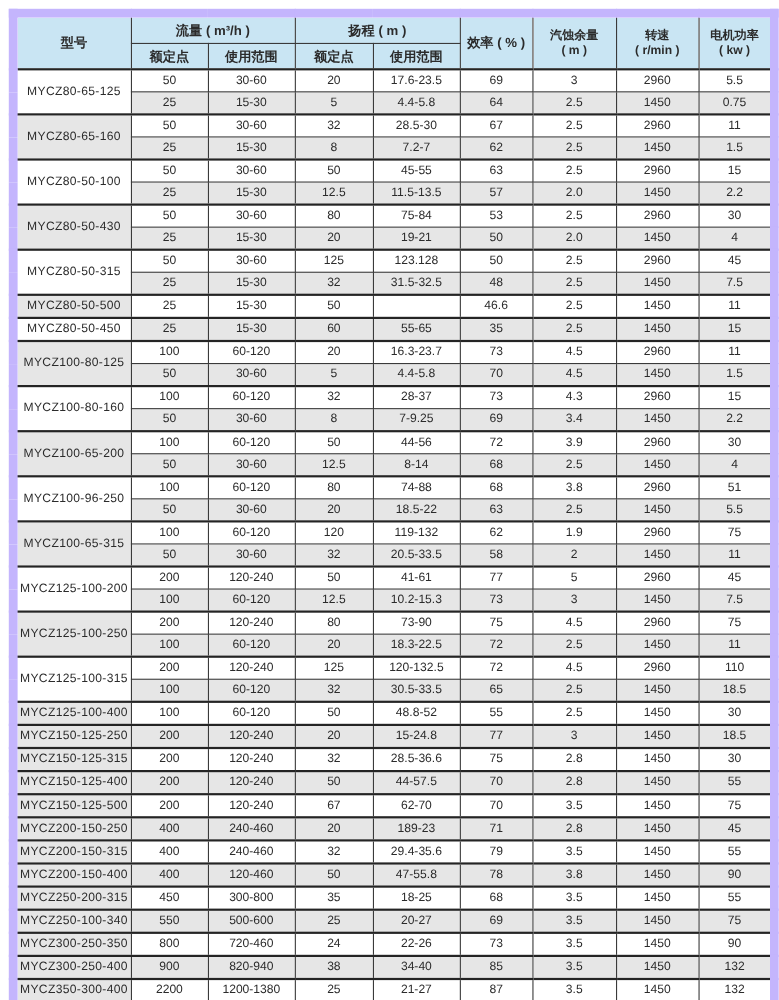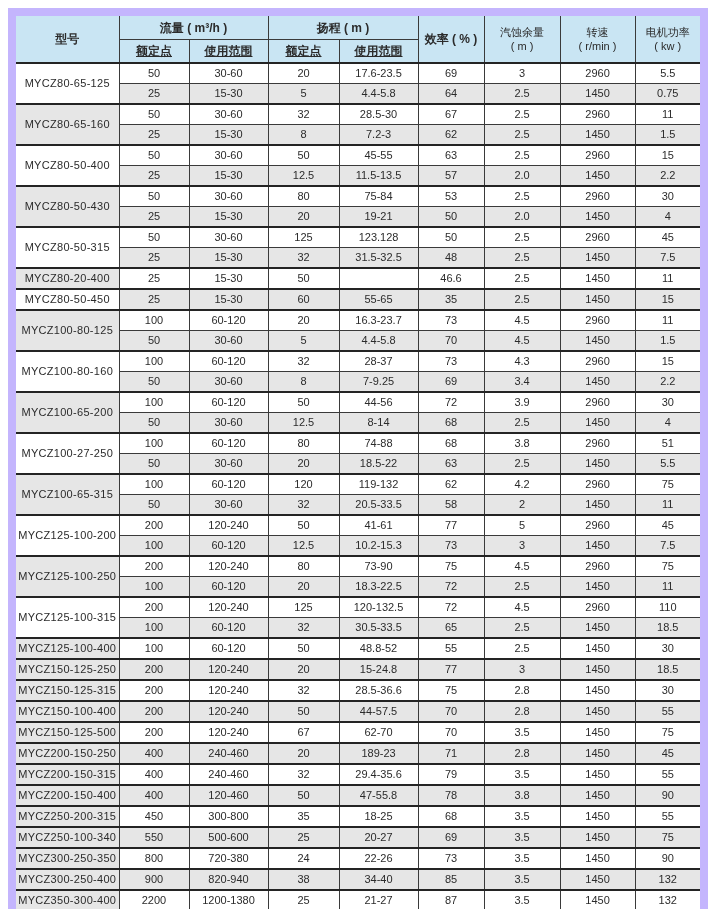--- a/index.html
+++ b/index.html
@@ -30,22 +30,22 @@
   }
   .spec-table thead th {
     background: #c9e5f3;
     font-size: 12px;
     font-weight: bold;
     height: 22px;
     line-height: 14px;
   }
   .spec-table thead tr.head-top th { height: 23px; }
   .spec-table thead tr.head-top th[rowspan] { height: auto; }
-  .spec-table thead tr:last-child th { border-bottom: 2px solid #242424; text-decoration: underline; }
-  .sub-line { display: block; font-size: 11px; font-weight: normal; }
+  .spec-table thead tr:last-child th { border-bottom: 2px solid #242424; }
+  .sub-line { display: block; font-size: 11px; font-weight: bold; }
   .spec-table tbody td {
     font-size: 11px;
     height: 19px;
     line-height: 19px;
   }
   .cell-white { background: #ffffff; }
   .cell-gray  { background: #e6e6e6; }
   .model-cell { letter-spacing: 0.3px; }
   tr.block-start td { border-top: 2px solid #242424; }
 </style>
@@ -120,28 +120,28 @@
         <td class="cell-white">28.5-30</td>
         <td class="cell-white">67</td>
         <td class="cell-white">2.5</td>
         <td class="cell-white">2960</td>
         <td class="cell-white">11</td>
       </tr>
       <tr>
         <td class="cell-gray">25</td>
         <td class="cell-gray">15-30</td>
         <td class="cell-gray">8</td>
-        <td class="cell-gray">7.2-3</td>
+        <td class="cell-gray">7.2-7</td>
         <td class="cell-gray">62</td>
         <td class="cell-gray">2.5</td>
         <td class="cell-gray">1450</td>
         <td class="cell-gray">1.5</td>
       </tr>
       <tr class="block-start">
-        <td rowspan="2" class="model-cell cell-white">MYCZ80-50-400</td>
+        <td rowspan="2" class="model-cell cell-white">MYCZ80-50-100</td>
         <td class="cell-white">50</td>
         <td class="cell-white">30-60</td>
         <td class="cell-white">50</td>
         <td class="cell-white">45-55</td>
         <td class="cell-white">63</td>
         <td class="cell-white">2.5</td>
         <td class="cell-white">2960</td>
         <td class="cell-white">15</td>
       </tr>
       <tr>
@@ -190,21 +190,21 @@
         <td class="cell-gray">25</td>
         <td class="cell-gray">15-30</td>
         <td class="cell-gray">32</td>
         <td class="cell-gray">31.5-32.5</td>
         <td class="cell-gray">48</td>
         <td class="cell-gray">2.5</td>
         <td class="cell-gray">1450</td>
         <td class="cell-gray">7.5</td>
       </tr>
       <tr class="block-start">
-        <td rowspan="1" class="model-cell cell-gray">MYCZ80-20-400</td>
+        <td rowspan="1" class="model-cell cell-gray">MYCZ80-50-500</td>
         <td class="cell-white">25</td>
         <td class="cell-white">15-30</td>
         <td class="cell-white">50</td>
         <td class="cell-white"></td>
         <td class="cell-white">46.6</td>
         <td class="cell-white">2.5</td>
         <td class="cell-white">1450</td>
         <td class="cell-white">11</td>
       </tr>
       <tr class="block-start">
@@ -275,21 +275,21 @@
         <td class="cell-gray">50</td>
         <td class="cell-gray">30-60</td>
         <td class="cell-gray">12.5</td>
         <td class="cell-gray">8-14</td>
         <td class="cell-gray">68</td>
         <td class="cell-gray">2.5</td>
         <td class="cell-gray">1450</td>
         <td class="cell-gray">4</td>
       </tr>
       <tr class="block-start">
-        <td rowspan="2" class="model-cell cell-white">MYCZ100-27-250</td>
+        <td rowspan="2" class="model-cell cell-white">MYCZ100-96-250</td>
         <td class="cell-white">100</td>
         <td class="cell-white">60-120</td>
         <td class="cell-white">80</td>
         <td class="cell-white">74-88</td>
         <td class="cell-white">68</td>
         <td class="cell-white">3.8</td>
         <td class="cell-white">2960</td>
         <td class="cell-white">51</td>
       </tr>
       <tr>
@@ -302,21 +302,21 @@
         <td class="cell-gray">1450</td>
         <td class="cell-gray">5.5</td>
       </tr>
       <tr class="block-start">
         <td rowspan="2" class="model-cell cell-gray">MYCZ100-65-315</td>
         <td class="cell-white">100</td>
         <td class="cell-white">60-120</td>
         <td class="cell-white">120</td>
         <td class="cell-white">119-132</td>
         <td class="cell-white">62</td>
-        <td class="cell-white">4.2</td>
+        <td class="cell-white">1.9</td>
         <td class="cell-white">2960</td>
         <td class="cell-white">75</td>
       </tr>
       <tr>
         <td class="cell-gray">50</td>
         <td class="cell-gray">30-60</td>
         <td class="cell-gray">32</td>
         <td class="cell-gray">20.5-33.5</td>
         <td class="cell-gray">58</td>
         <td class="cell-gray">2</td>
@@ -413,21 +413,21 @@
         <td class="cell-white">200</td>
         <td class="cell-white">120-240</td>
         <td class="cell-white">32</td>
         <td class="cell-white">28.5-36.6</td>
         <td class="cell-white">75</td>
         <td class="cell-white">2.8</td>
         <td class="cell-white">1450</td>
         <td class="cell-white">30</td>
       </tr>
       <tr class="block-start">
-        <td rowspan="1" class="model-cell cell-gray">MYCZ150-100-400</td>
+        <td rowspan="1" class="model-cell cell-gray">MYCZ150-125-400</td>
         <td class="cell-gray">200</td>
         <td class="cell-gray">120-240</td>
         <td class="cell-gray">50</td>
         <td class="cell-gray">44-57.5</td>
         <td class="cell-gray">70</td>
         <td class="cell-gray">2.8</td>
         <td class="cell-gray">1450</td>
         <td class="cell-gray">55</td>
       </tr>
       <tr class="block-start">
@@ -492,21 +492,21 @@
         <td class="cell-gray">25</td>
         <td class="cell-gray">20-27</td>
         <td class="cell-gray">69</td>
         <td class="cell-gray">3.5</td>
         <td class="cell-gray">1450</td>
         <td class="cell-gray">75</td>
       </tr>
       <tr class="block-start">
         <td rowspan="1" class="model-cell cell-gray">MYCZ300-250-350</td>
         <td class="cell-white">800</td>
-        <td class="cell-white">720-380</td>
+        <td class="cell-white">720-460</td>
         <td class="cell-white">24</td>
         <td class="cell-white">22-26</td>
         <td class="cell-white">73</td>
         <td class="cell-white">3.5</td>
         <td class="cell-white">1450</td>
         <td class="cell-white">90</td>
       </tr>
       <tr class="block-start">
         <td rowspan="1" class="model-cell cell-gray">MYCZ300-250-400</td>
         <td class="cell-gray">900</td>

